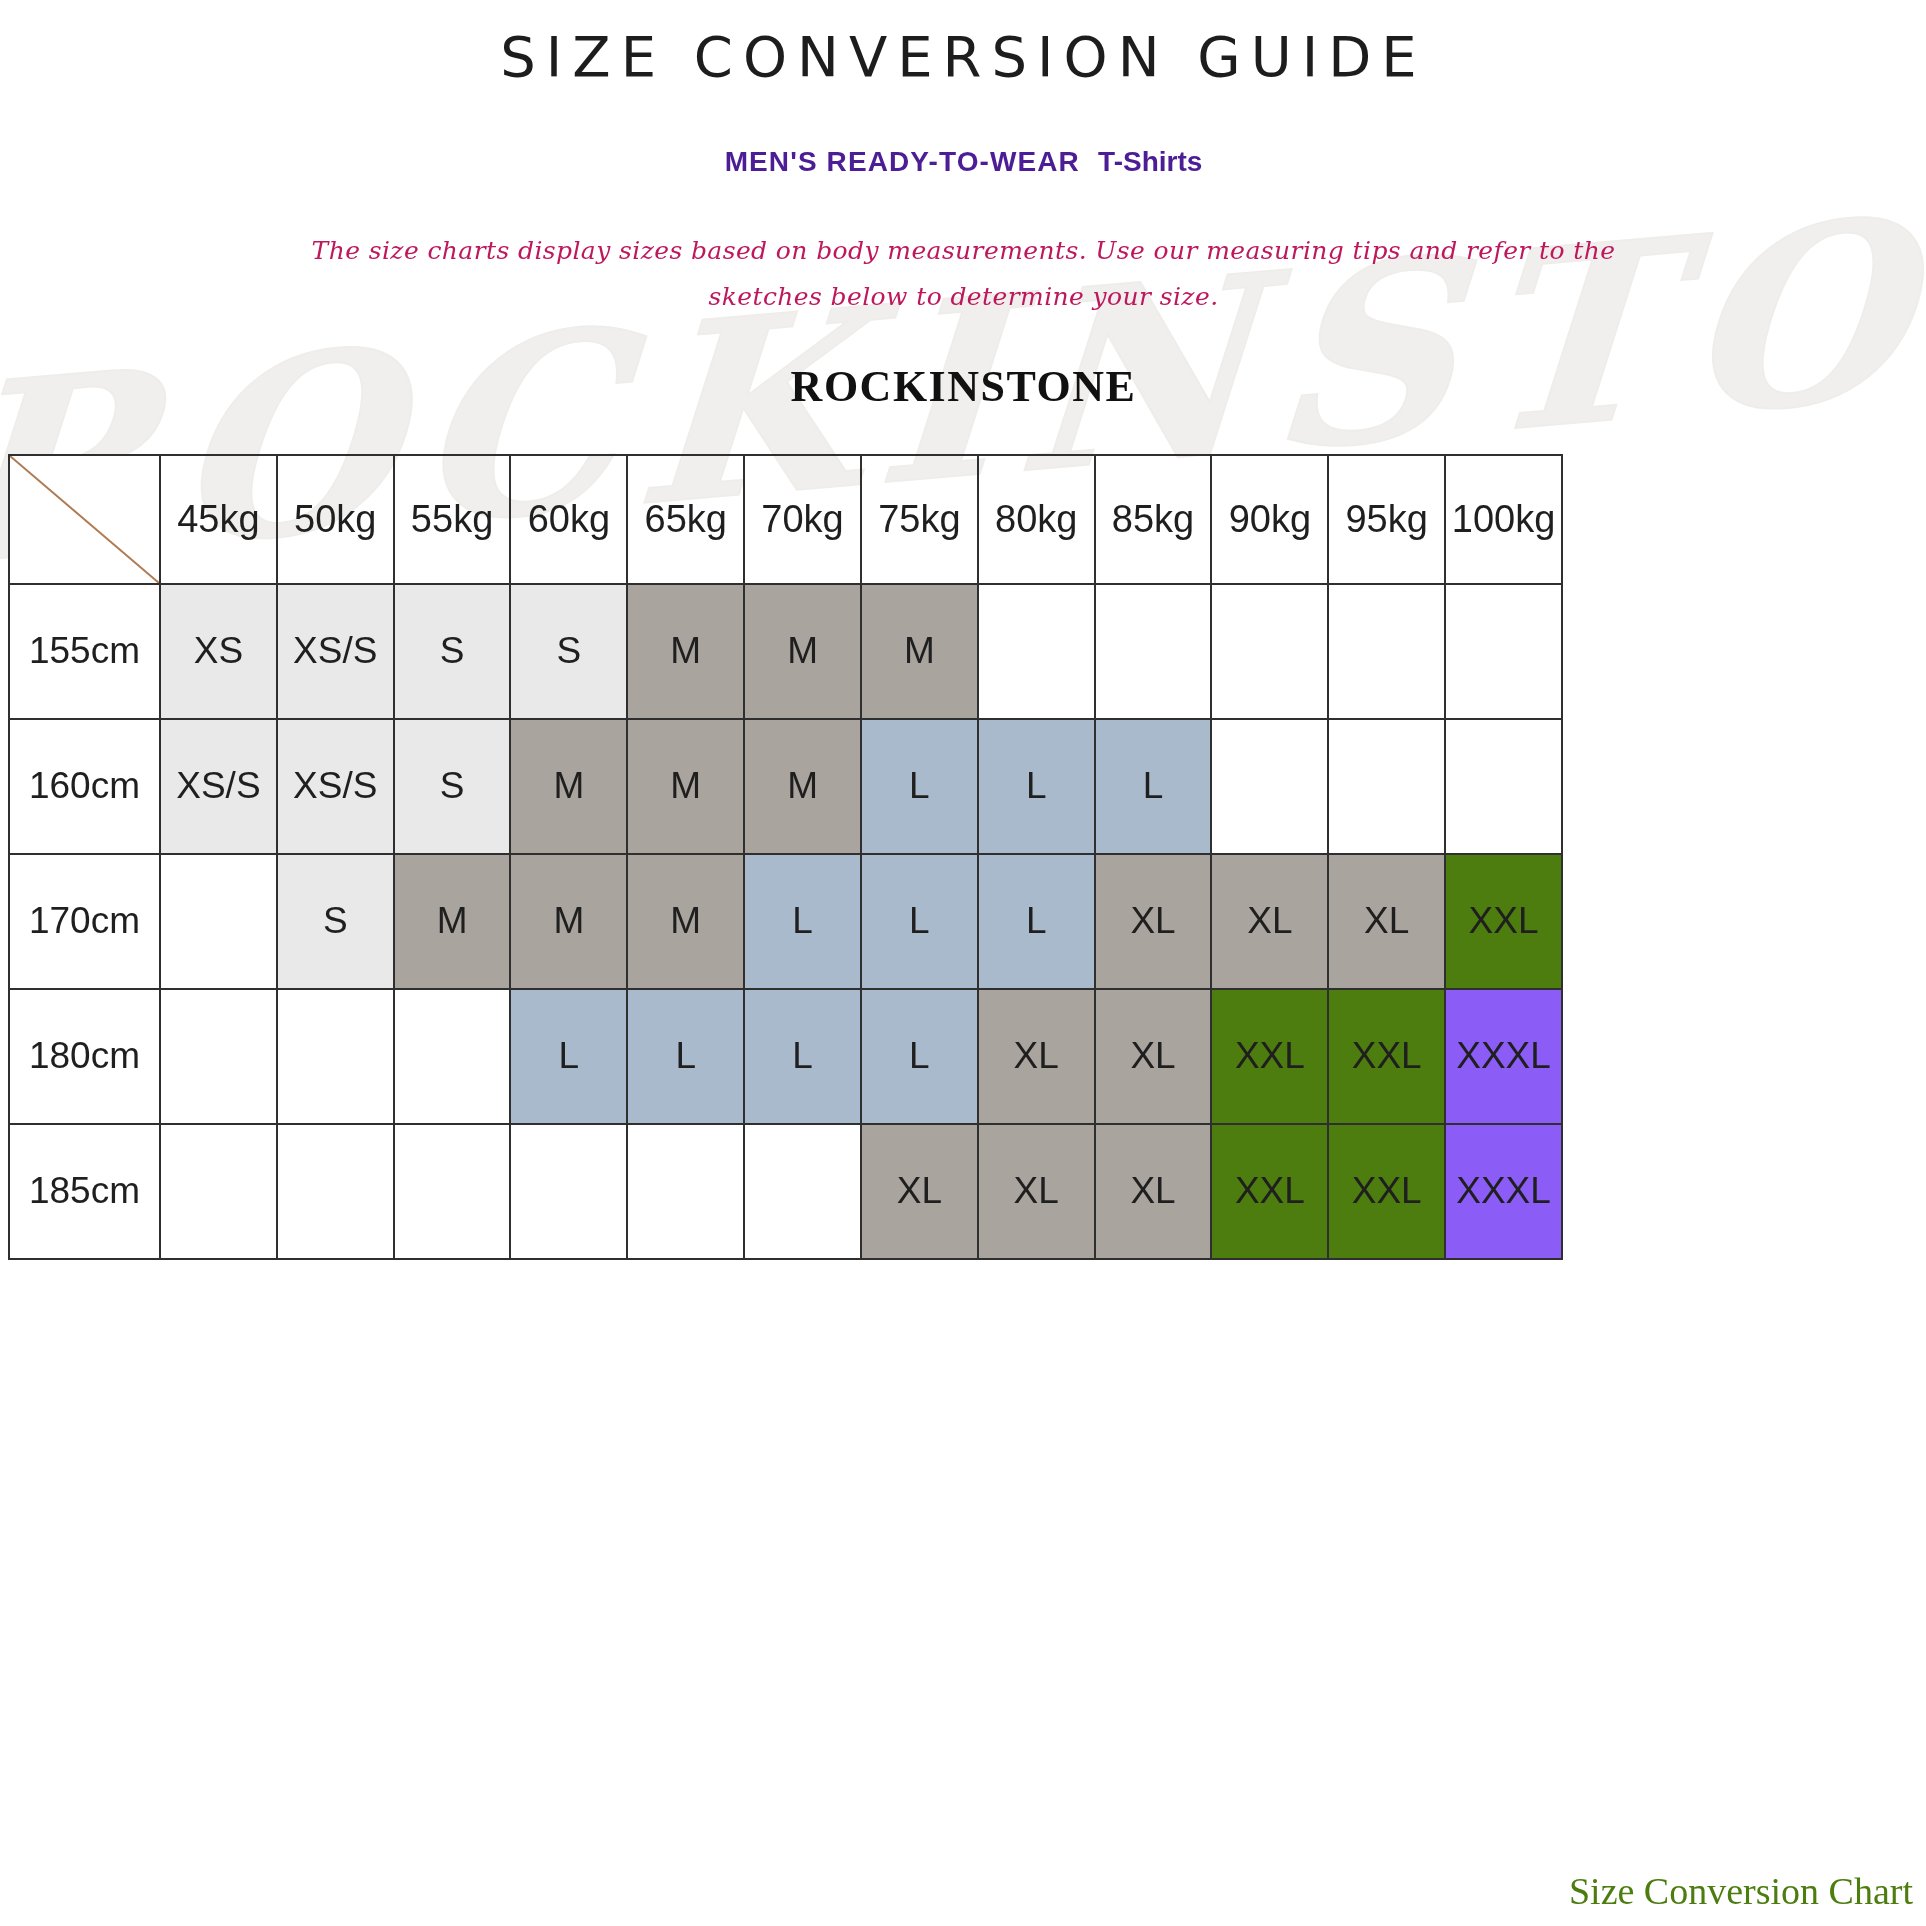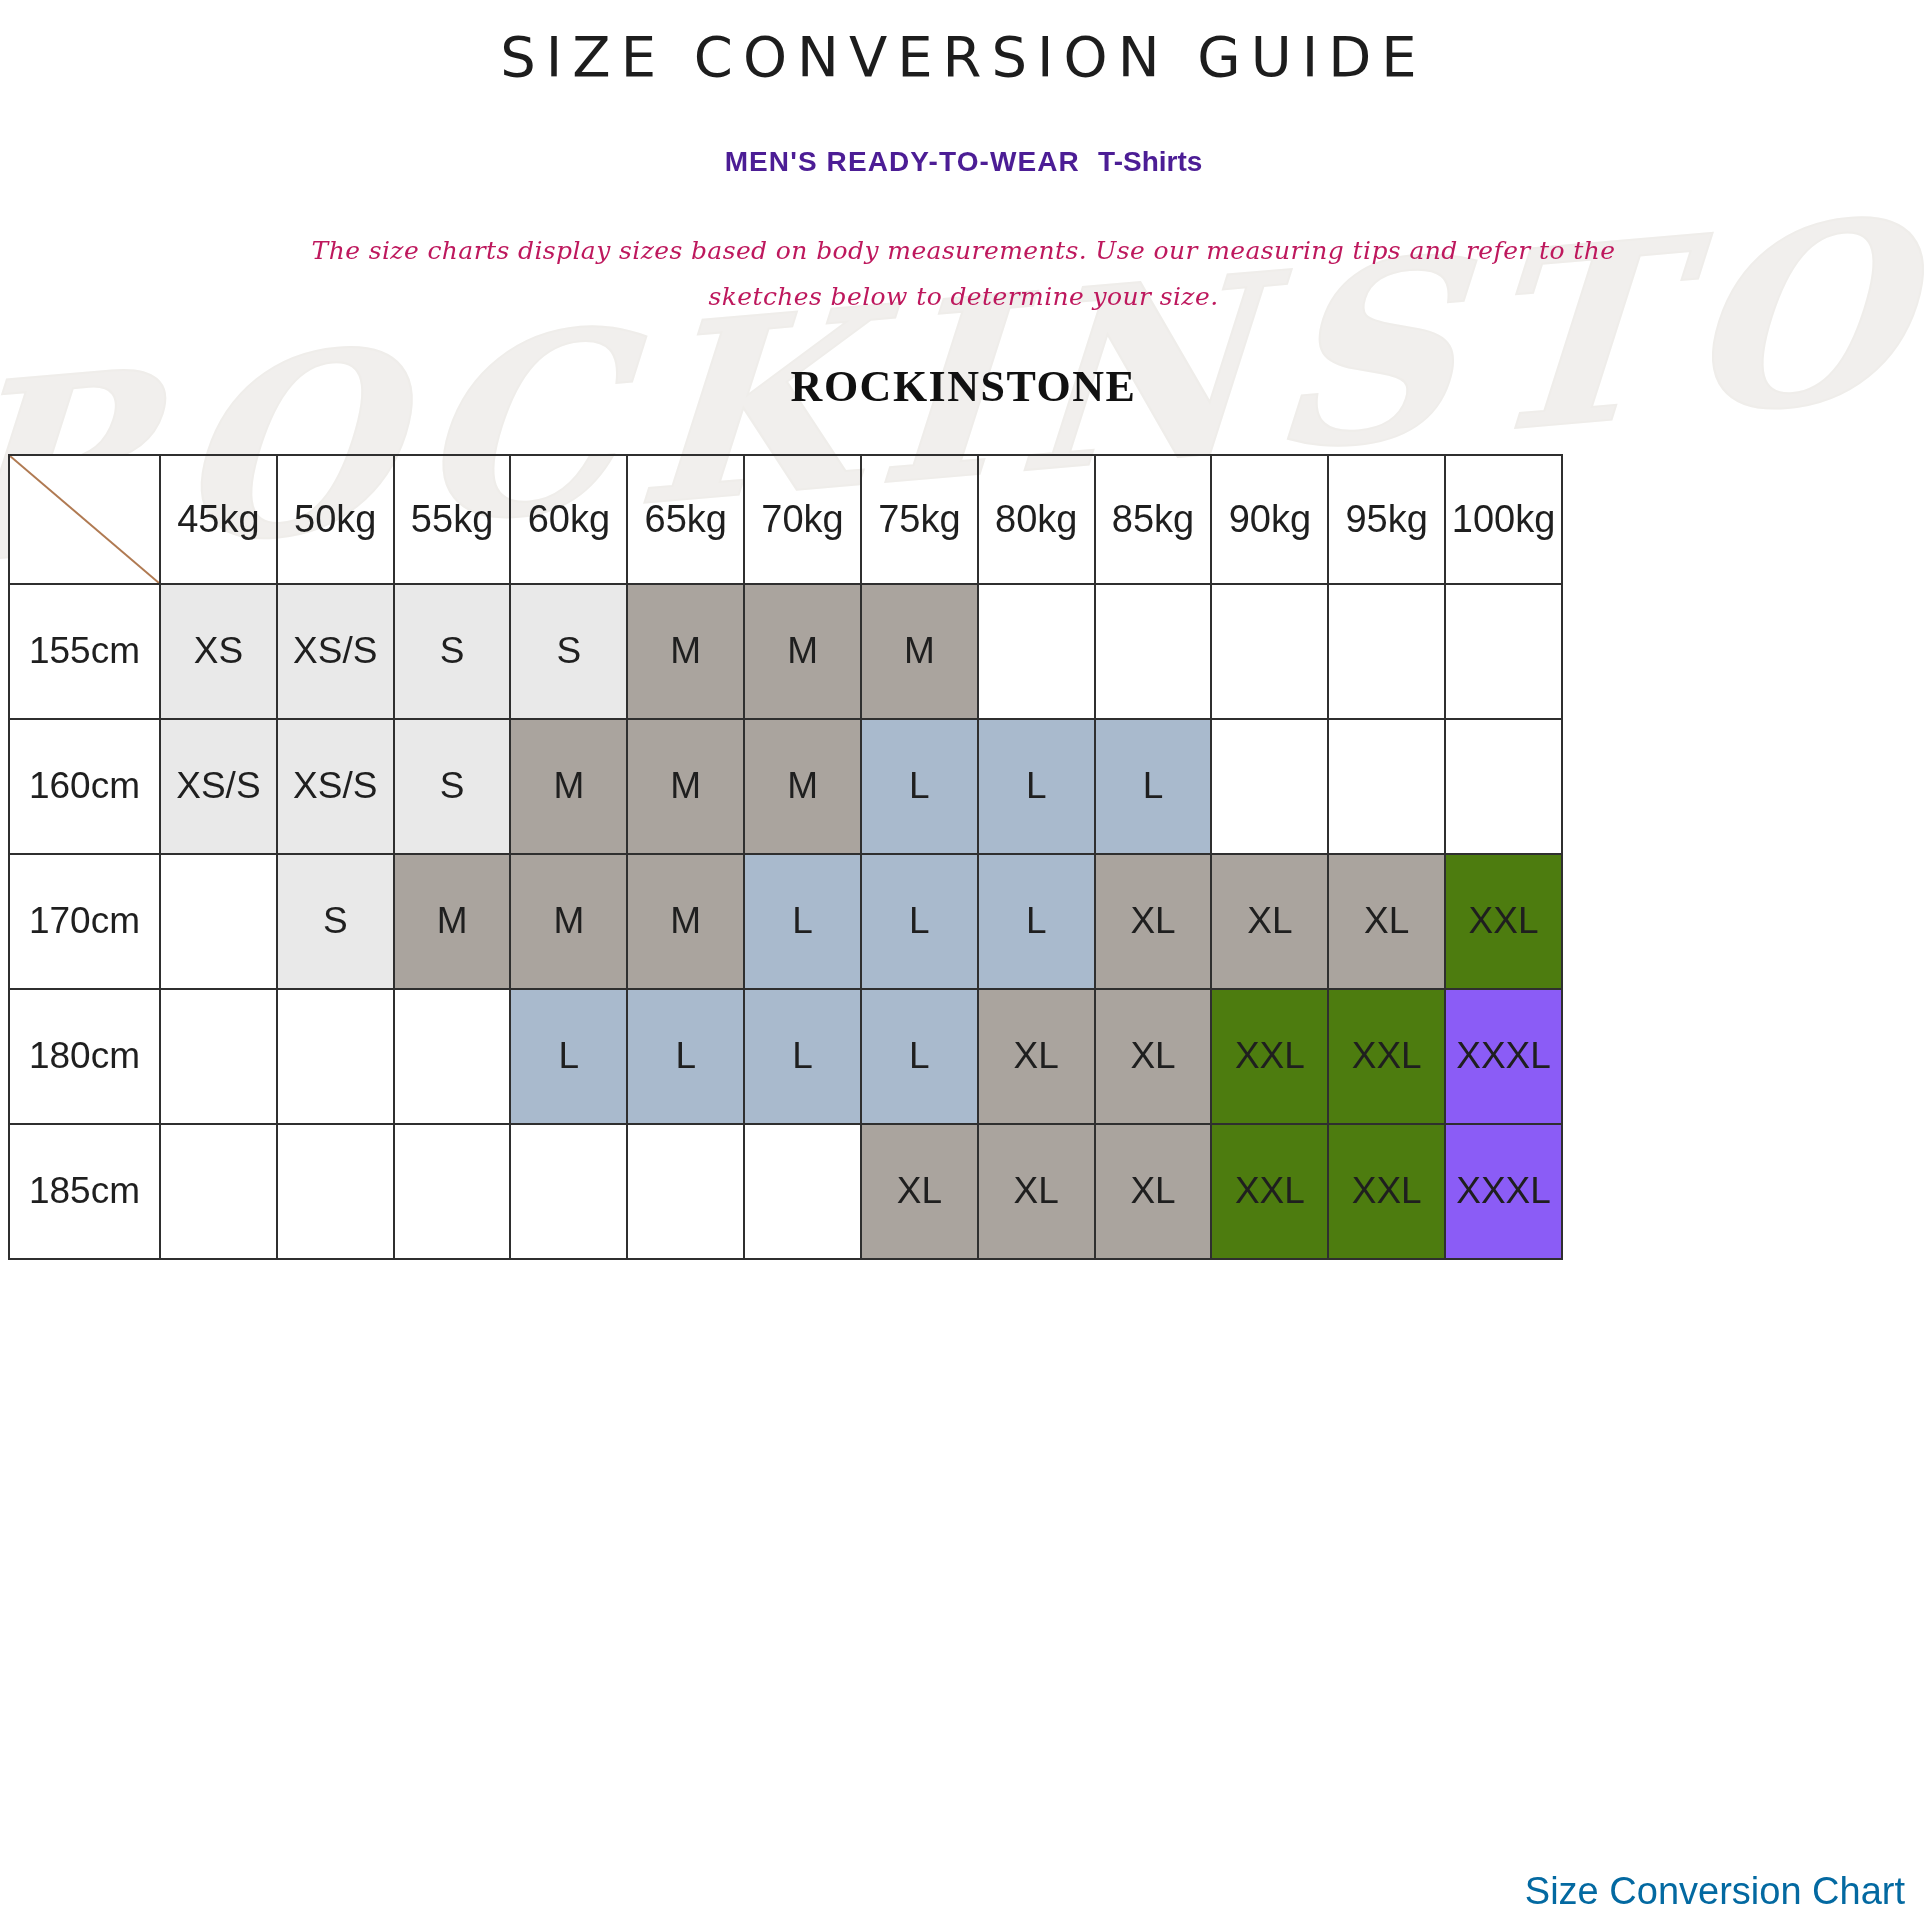--- a/index.html
+++ b/index.html
@@ -146,25 +146,25 @@
   .c-s     { background: #e9e9e9; }
   .c-m     { background: #aaa49e; }
   .c-l     { background: #a9bacd; }
   .c-xl    { background: #aaa49e; }
   .c-xxl   { background: #4d7c0f; }
   .c-xxxl  { background: #8b5cf6; }
 
   
   .footer {
     position: absolute;
-    right: 22px;
+    right: 14px;
     bottom: 14px;
-    font-family: Liberation Sans, sans-serif;
+    font-family: Liberation Serif, serif;
     font-size: 38px;
-    color: #0369a1;
+    color: #4d7c0f;
     z-index: 2;
   }
 </style>
 </head>
 <body>
 
 <div class="watermark">
   <div class="watermark-text">ROCKINSTONE</div>
 </div>
 

